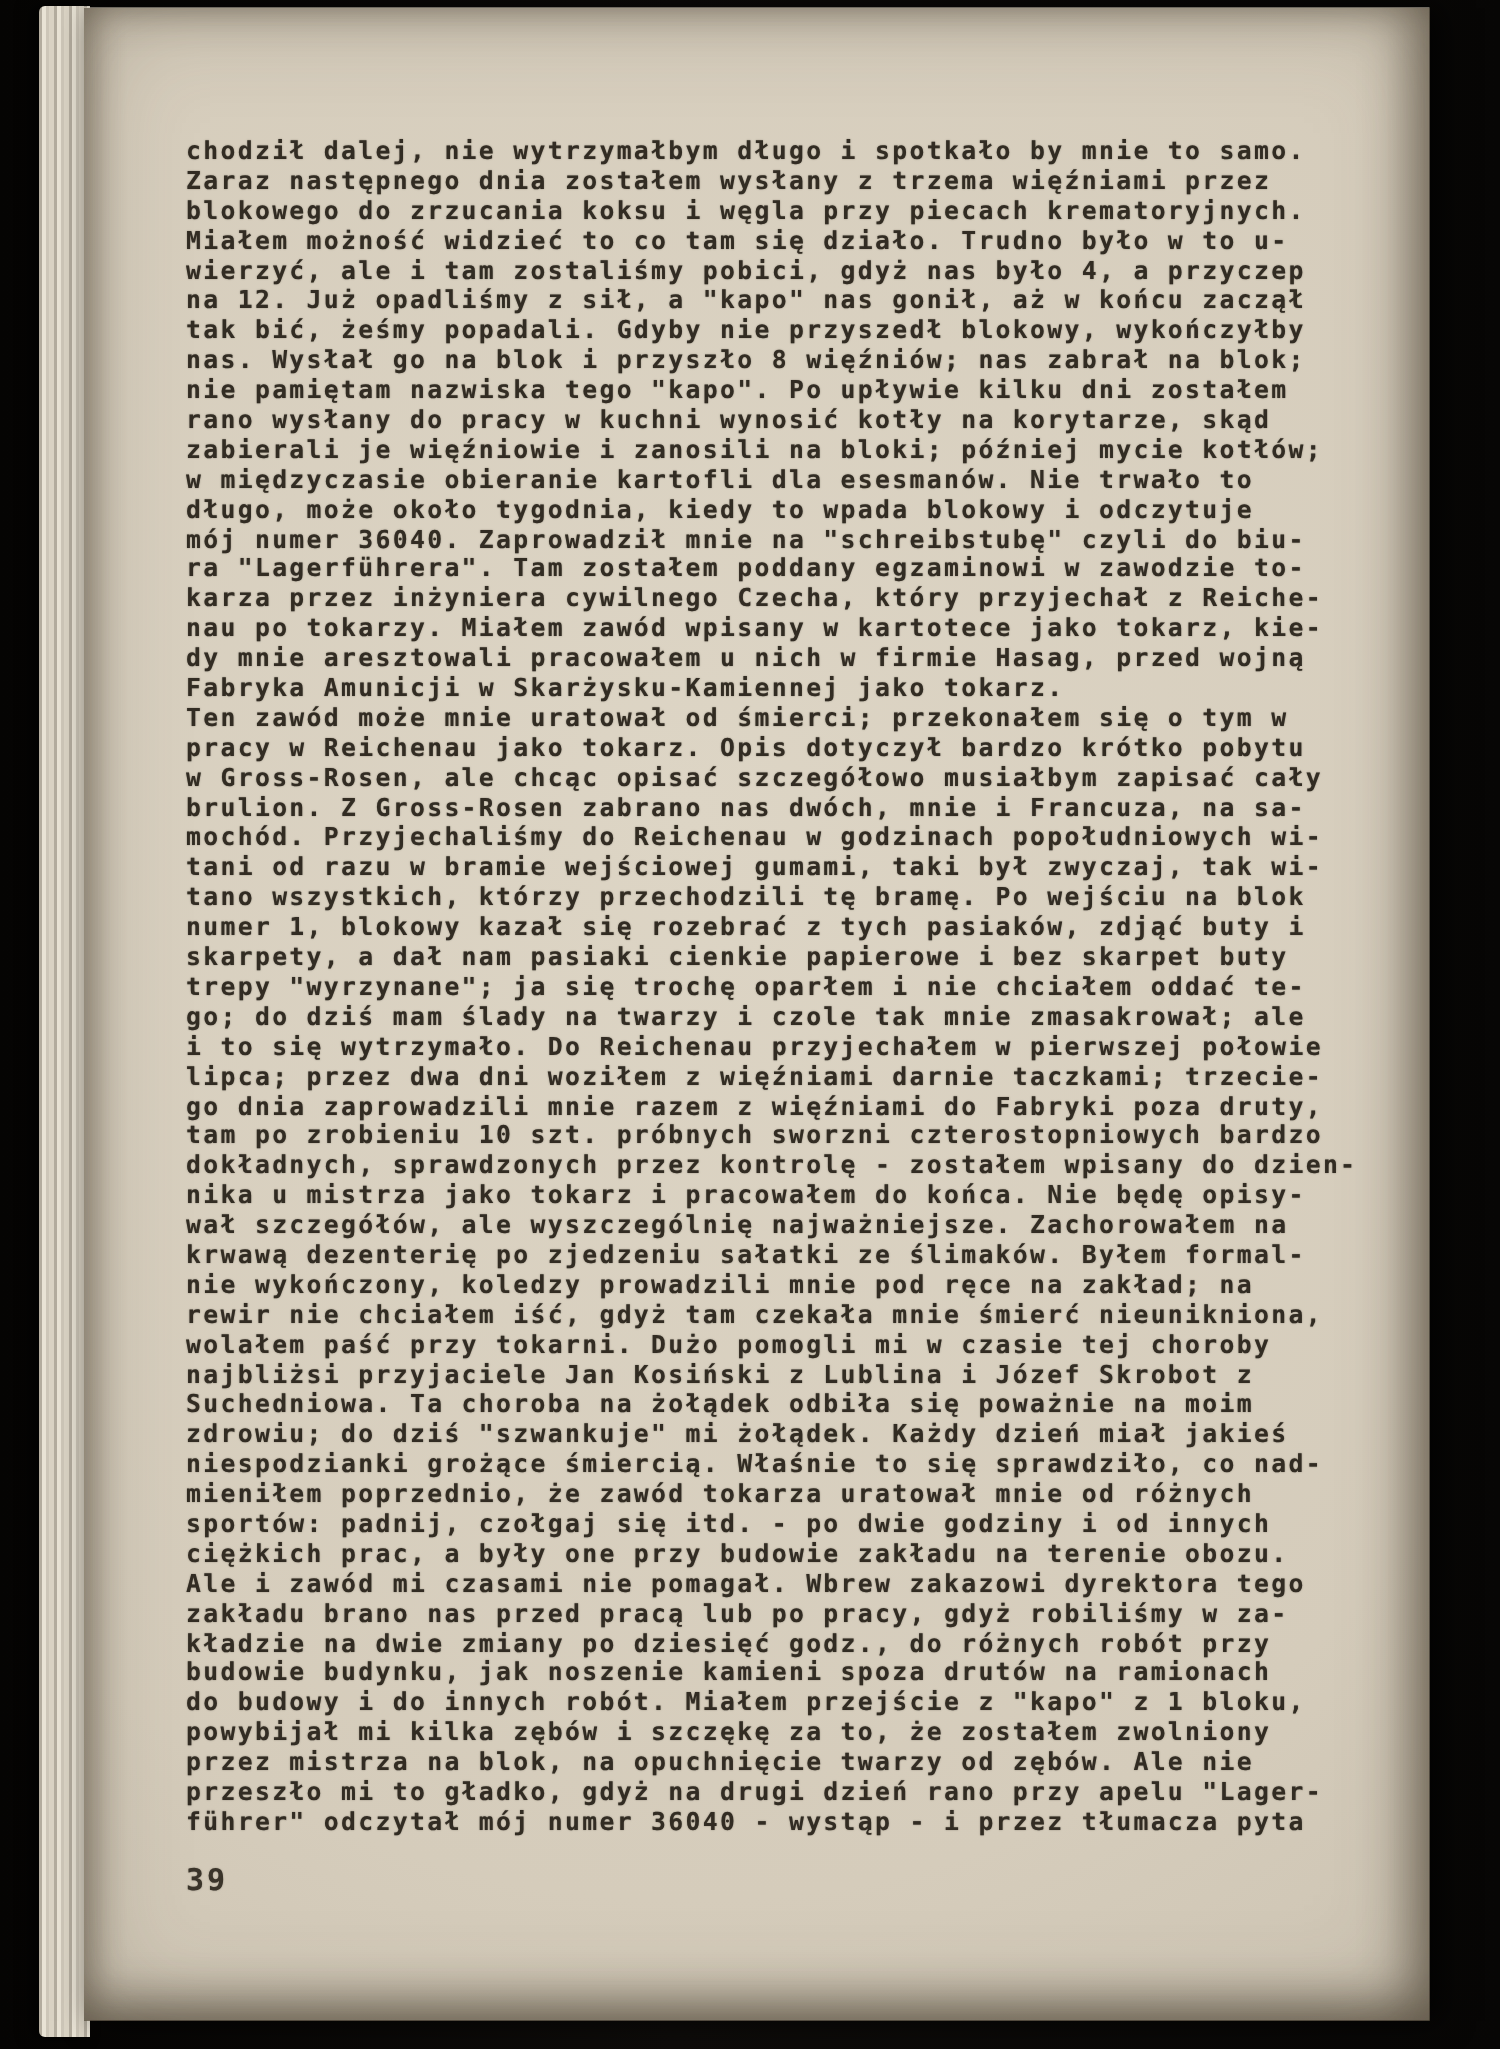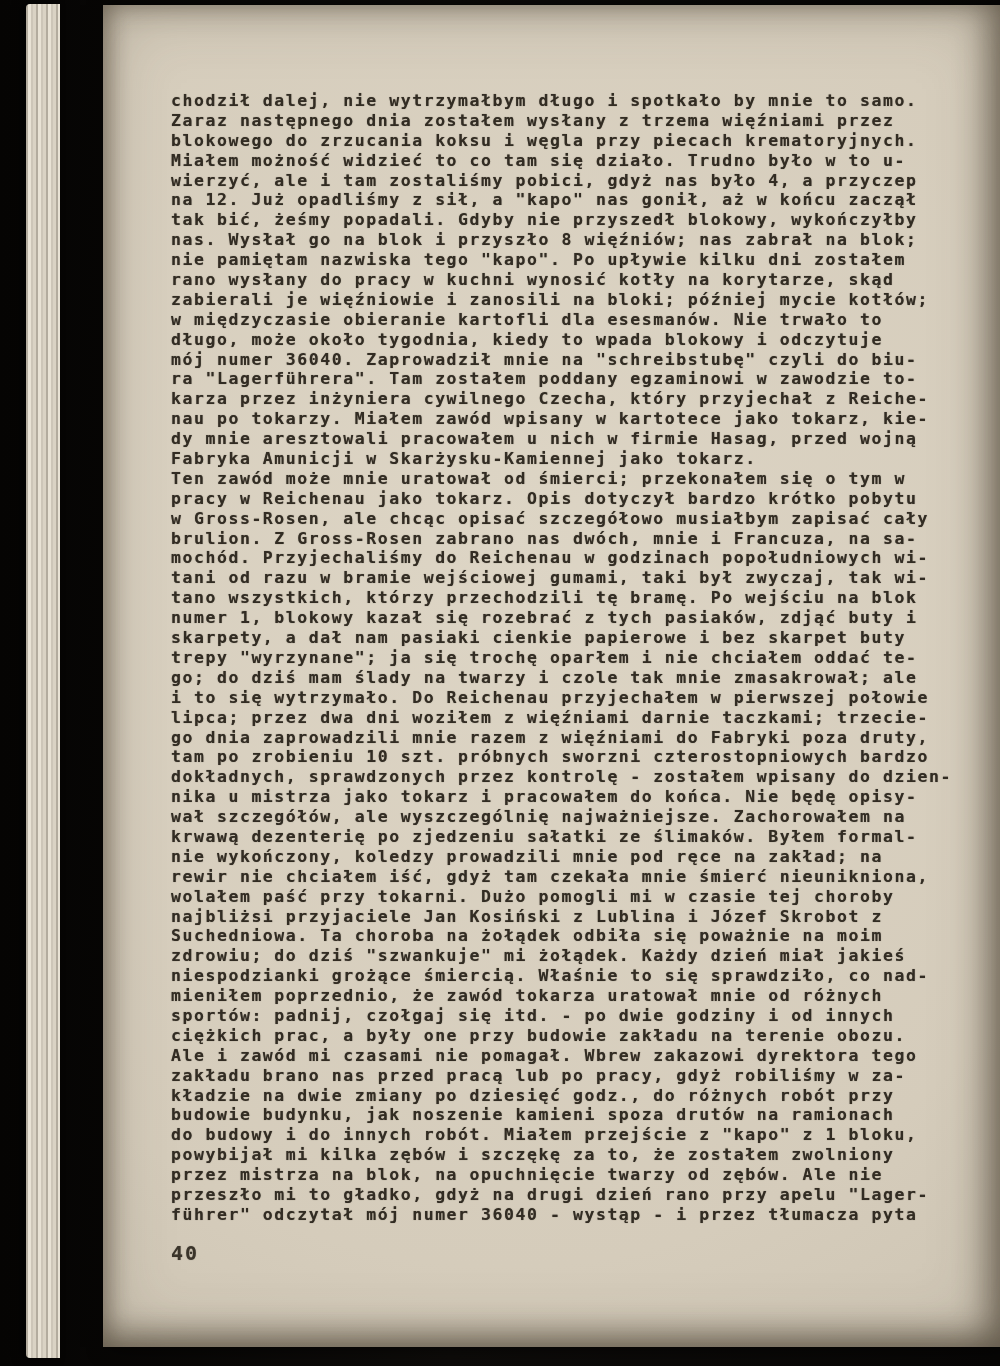--- a/index.html
+++ b/index.html
@@ -41,21 +41,20 @@
     background: radial-gradient(120% 90% at 45% 40%,
       #ddd5c5 0%, #d7ceбd 55%, #d5ccbb 60%, #c6bdac 100%);
     background: radial-gradient(120% 90% at 45% 40%,
       #ddd5c5 0%, #d5ccbb 60%, #c6bdac 100%);
     box-shadow:
       inset 0 0 70px rgba(70,60,45,.28),
       inset -16px 0 30px rgba(55,46,32,.38),
       inset 0 -18px 26px rgba(55,46,32,.32),
       inset 10px 0 18px rgba(90,80,62,.25),
       7px 0 20px rgba(0,0,0,.75);
-    margin-left: 47px;
   }
   .text-block {
     position: absolute;
     left: 68px;
     top: 86px;
     width: 826px;
     font-family: "DejaVu Sans Mono", "Liberation Mono", monospace;
     font-size: 16.5px;
     font-weight: 700;
     letter-spacing: 1.55px;
@@ -79,15 +78,15 @@
     text-shadow: 0 0 1px rgba(58,52,42,.5);
   }
 </style>
 </head>
 <body>
 
 <div class="scene">
   <div class="page-edges"></div>
   <div class="paper">
     <div class="text-block"><div class="line">chodził dalej, nie wytrzymałbym długo i spotkało by mnie to samo.</div><div class="line">Zaraz następnego dnia zostałem wysłany z trzema więźniami przez</div><div class="line">blokowego do zrzucania koksu i węgla przy piecach krematoryjnych.</div><div class="line">Miałem możność widzieć to co tam się działo. Trudno było w to u-</div><div class="line">wierzyć, ale i tam zostaliśmy pobici, gdyż nas było 4, a przyczep</div><div class="line">na 12. Już opadliśmy z sił, a "kapo" nas gonił, aż w końcu zaczął</div><div class="line">tak bić, żeśmy popadali. Gdyby nie przyszedł blokowy, wykończyłby</div><div class="line">nas. Wysłał go na blok i przyszło 8 więźniów; nas zabrał na blok;</div><div class="line">nie pamiętam nazwiska tego "kapo". Po upływie kilku dni zostałem</div><div class="line">rano wysłany do pracy w kuchni wynosić kotły na korytarze, skąd</div><div class="line">zabierali je więźniowie i zanosili na bloki; później mycie kotłów;</div><div class="line">w międzyczasie obieranie kartofli dla esesmanów. Nie trwało to</div><div class="line">długo, może około tygodnia, kiedy to wpada blokowy i odczytuje</div><div class="line">mój numer 36040. Zaprowadził mnie na "schreibstubę" czyli do biu-</div><div class="line">ra "Lagerführera". Tam zostałem poddany egzaminowi w zawodzie to-</div><div class="line">karza przez inżyniera cywilnego Czecha, który przyjechał z Reiche-</div><div class="line">nau po tokarzy. Miałem zawód wpisany w kartotece jako tokarz, kie-</div><div class="line">dy mnie aresztowali pracowałem u nich w firmie Hasag, przed wojną</div><div class="line">Fabryka Amunicji w Skarżysku-Kamiennej jako tokarz.</div><div class="line">Ten zawód może mnie uratował od śmierci; przekonałem się o tym w</div><div class="line">pracy w Reichenau jako tokarz. Opis dotyczył bardzo krótko pobytu</div><div class="line">w Gross-Rosen, ale chcąc opisać szczegółowo musiałbym zapisać cały</div><div class="line">brulion. Z Gross-Rosen zabrano nas dwóch, mnie i Francuza, na sa-</div><div class="line">mochód. Przyjechaliśmy do Reichenau w godzinach popołudniowych wi-</div><div class="line">tani od razu w bramie wejściowej gumami, taki był zwyczaj, tak wi-</div><div class="line">tano wszystkich, którzy przechodzili tę bramę. Po wejściu na blok</div><div class="line">numer 1, blokowy kazał się rozebrać z tych pasiaków, zdjąć buty i</div><div class="line">skarpety, a dał nam pasiaki cienkie papierowe i bez skarpet buty</div><div class="line">trepy "wyrzynane"; ja się trochę oparłem i nie chciałem oddać te-</div><div class="line">go; do dziś mam ślady na twarzy i czole tak mnie zmasakrował; ale</div><div class="line">i to się wytrzymało. Do Reichenau przyjechałem w pierwszej połowie</div><div class="line">lipca; przez dwa dni woziłem z więźniami darnie taczkami; trzecie-</div><div class="line">go dnia zaprowadzili mnie razem z więźniami do Fabryki poza druty,</div><div class="line">tam po zrobieniu 10 szt. próbnych sworzni czterostopniowych bardzo</div><div class="line">dokładnych, sprawdzonych przez kontrolę - zostałem wpisany do dzien-</div><div class="line">nika u mistrza jako tokarz i pracowałem do końca. Nie będę opisy-</div><div class="line">wał szczegółów, ale wyszczególnię najważniejsze. Zachorowałem na</div><div class="line">krwawą dezenterię po zjedzeniu sałatki ze ślimaków. Byłem formal-</div><div class="line">nie wykończony, koledzy prowadzili mnie pod ręce na zakład; na</div><div class="line">rewir nie chciałem iść, gdyż tam czekała mnie śmierć nieunikniona,</div><div class="line">wolałem paść przy tokarni. Dużo pomogli mi w czasie tej choroby</div><div class="line">najbliżsi przyjaciele Jan Kosiński z Lublina i Józef Skrobot z</div><div class="line">Suchedniowa. Ta choroba na żołądek odbiła się poważnie na moim</div><div class="line">zdrowiu; do dziś "szwankuje" mi żołądek. Każdy dzień miał jakieś</div><div class="line">niespodzianki grożące śmiercią. Właśnie to się sprawdziło, co nad-</div><div class="line">mieniłem poprzednio, że zawód tokarza uratował mnie od różnych</div><div class="line">sportów: padnij, czołgaj się itd. - po dwie godziny i od innych</div><div class="line">ciężkich prac, a były one przy budowie zakładu na terenie obozu.</div><div class="line">Ale i zawód mi czasami nie pomagał. Wbrew zakazowi dyrektora tego</div><div class="line">zakładu brano nas przed pracą lub po pracy, gdyż robiliśmy w za-</div><div class="line">kładzie na dwie zmiany po dziesięć godz., do różnych robót przy</div><div class="line">budowie budynku, jak noszenie kamieni spoza drutów na ramionach</div><div class="line">do budowy i do innych robót. Miałem przejście z "kapo" z 1 bloku,</div><div class="line">powybijał mi kilka zębów i szczękę za to, że zostałem zwolniony</div><div class="line">przez mistrza na blok, na opuchnięcie twarzy od zębów. Ale nie</div><div class="line">przeszło mi to gładko, gdyż na drugi dzień rano przy apelu "Lager-</div><div class="line">führer" odczytał mój numer 36040 - wystąp - i przez tłumacza pyta</div></div>
-    <div class="page-number">40</div>
+    <div class="page-number">39</div>
   </div>
 </div>
 
 </body></html>

